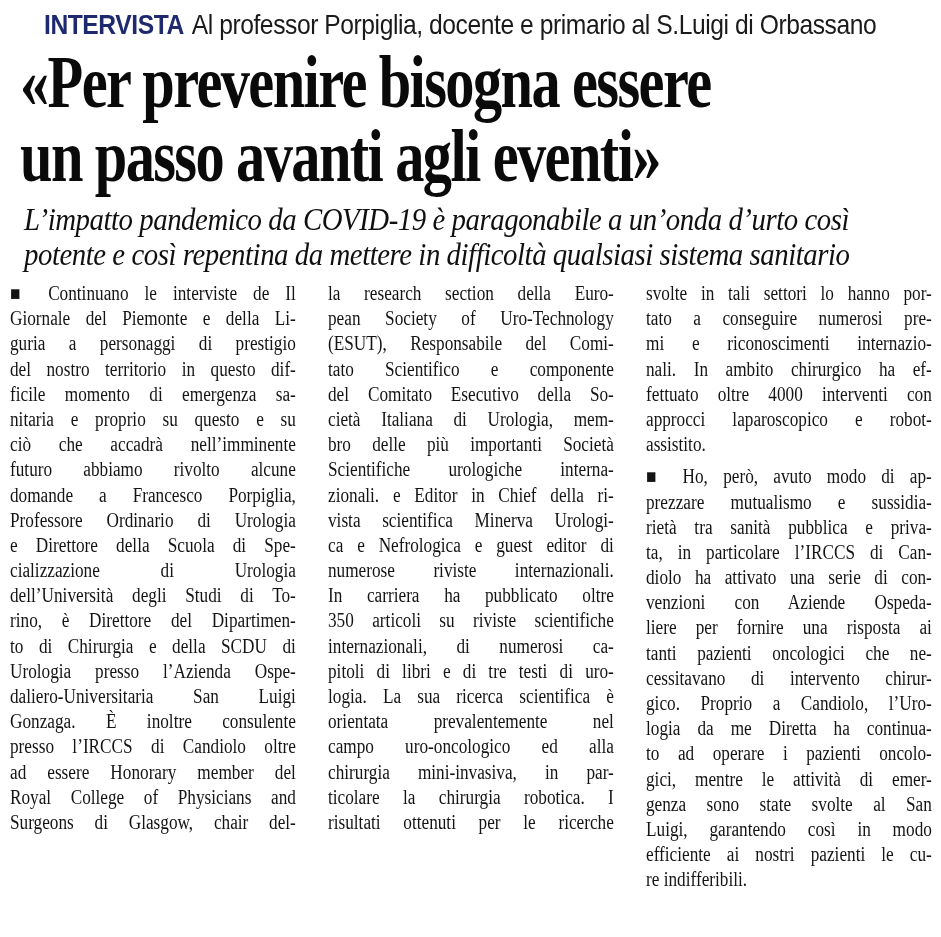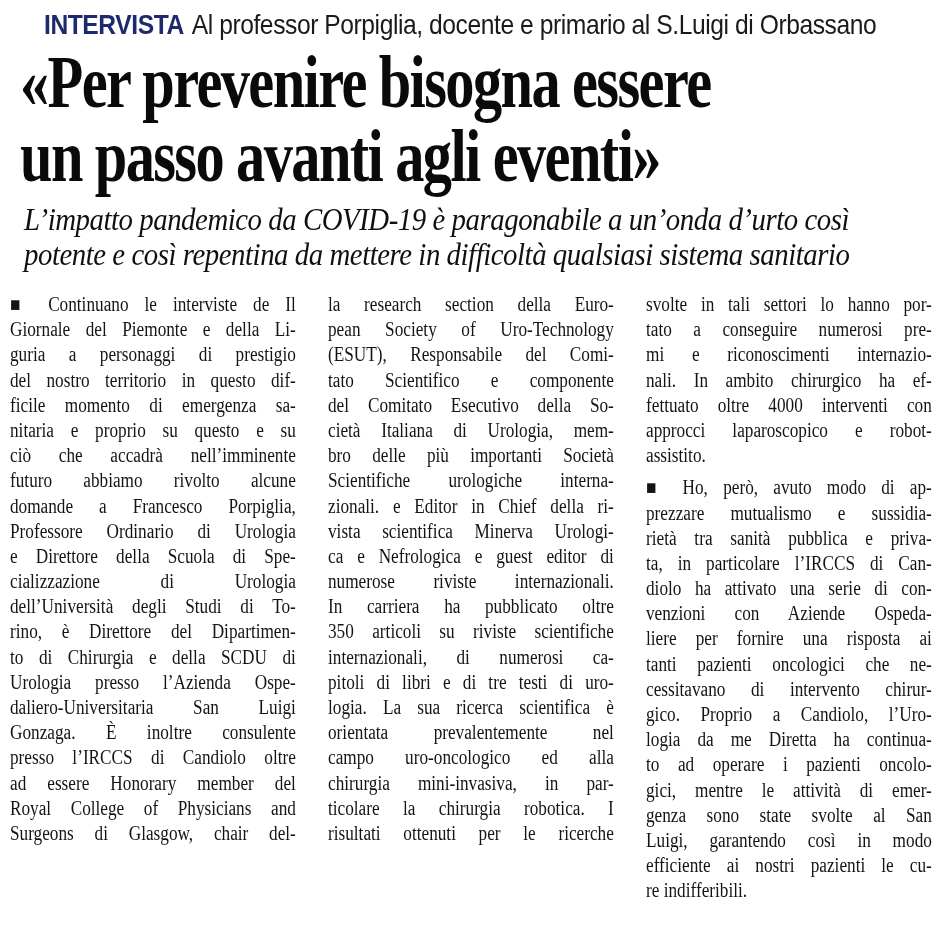--- a/index.html
+++ b/index.html
@@ -61,21 +61,21 @@
     line-height: 35px;
     letter-spacing: -0.5px;
     white-space: nowrap;
     transform: scaleX(0.90);
     transform-origin: 0 0;
     color: #101010;
   }
   
   .body-columns {
     position: relative;
-    margin-top: 20px;
+    margin-top: 9px;
     height: 640px;
   }
   .col {
     position: absolute;
     top: 0;
     width: 332px;
     transform: scaleX(0.861);
     transform-origin: 0 0;
   }
   .col-1 { left: 10px; }

